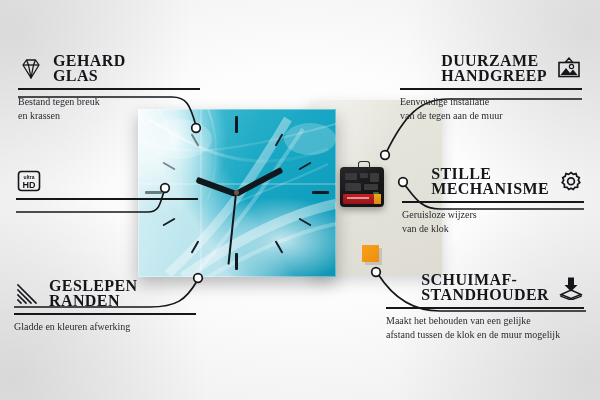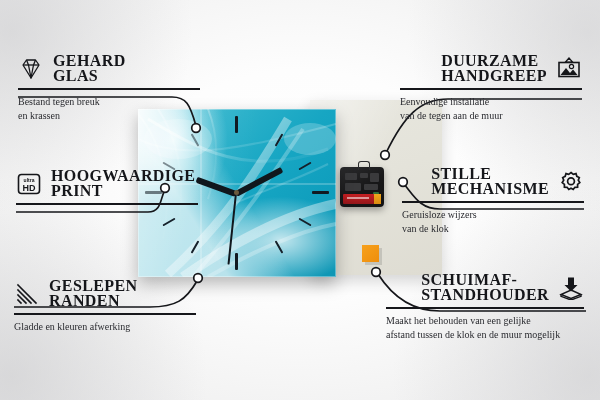--- a/index.html
+++ b/index.html
@@ -219,22 +219,20 @@
 en krassen</div>
   </div>
 
   <div class="callout left" style="left:16px;top:169px;">
     <div class="co-head">
       <svg class="ico" viewBox="0 0 26 24">
         <rect x="2.5" y="2.5" width="21" height="19" rx="3" fill="none" stroke="#15161a" stroke-width="1.6"></rect>
         <text x="13" y="10" font-family="Liberation Sans, sans-serif" font-size="5" font-weight="700" text-anchor="middle" fill="#15161a">ultra</text>
         <text x="13" y="18.5" font-family="Liberation Sans, sans-serif" font-size="9" font-weight="700" text-anchor="middle" fill="#15161a">HD</text>
       </svg>
-      <div class="co-title">HOOGWAARDIGE
-PRINT</div>
     </div>
     <div class="co-rule"></div>
   </div>
 
   <div class="callout left" style="left:14px;top:279px;">
     <div class="co-head">
       <svg class="ico" viewBox="0 0 26 24">
         <g stroke="#15161a" stroke-width="1.6" stroke-linecap="square">
           <path d="M4 3 L22 21"></path>
             <path d="M4 8 L17 21"></path>

